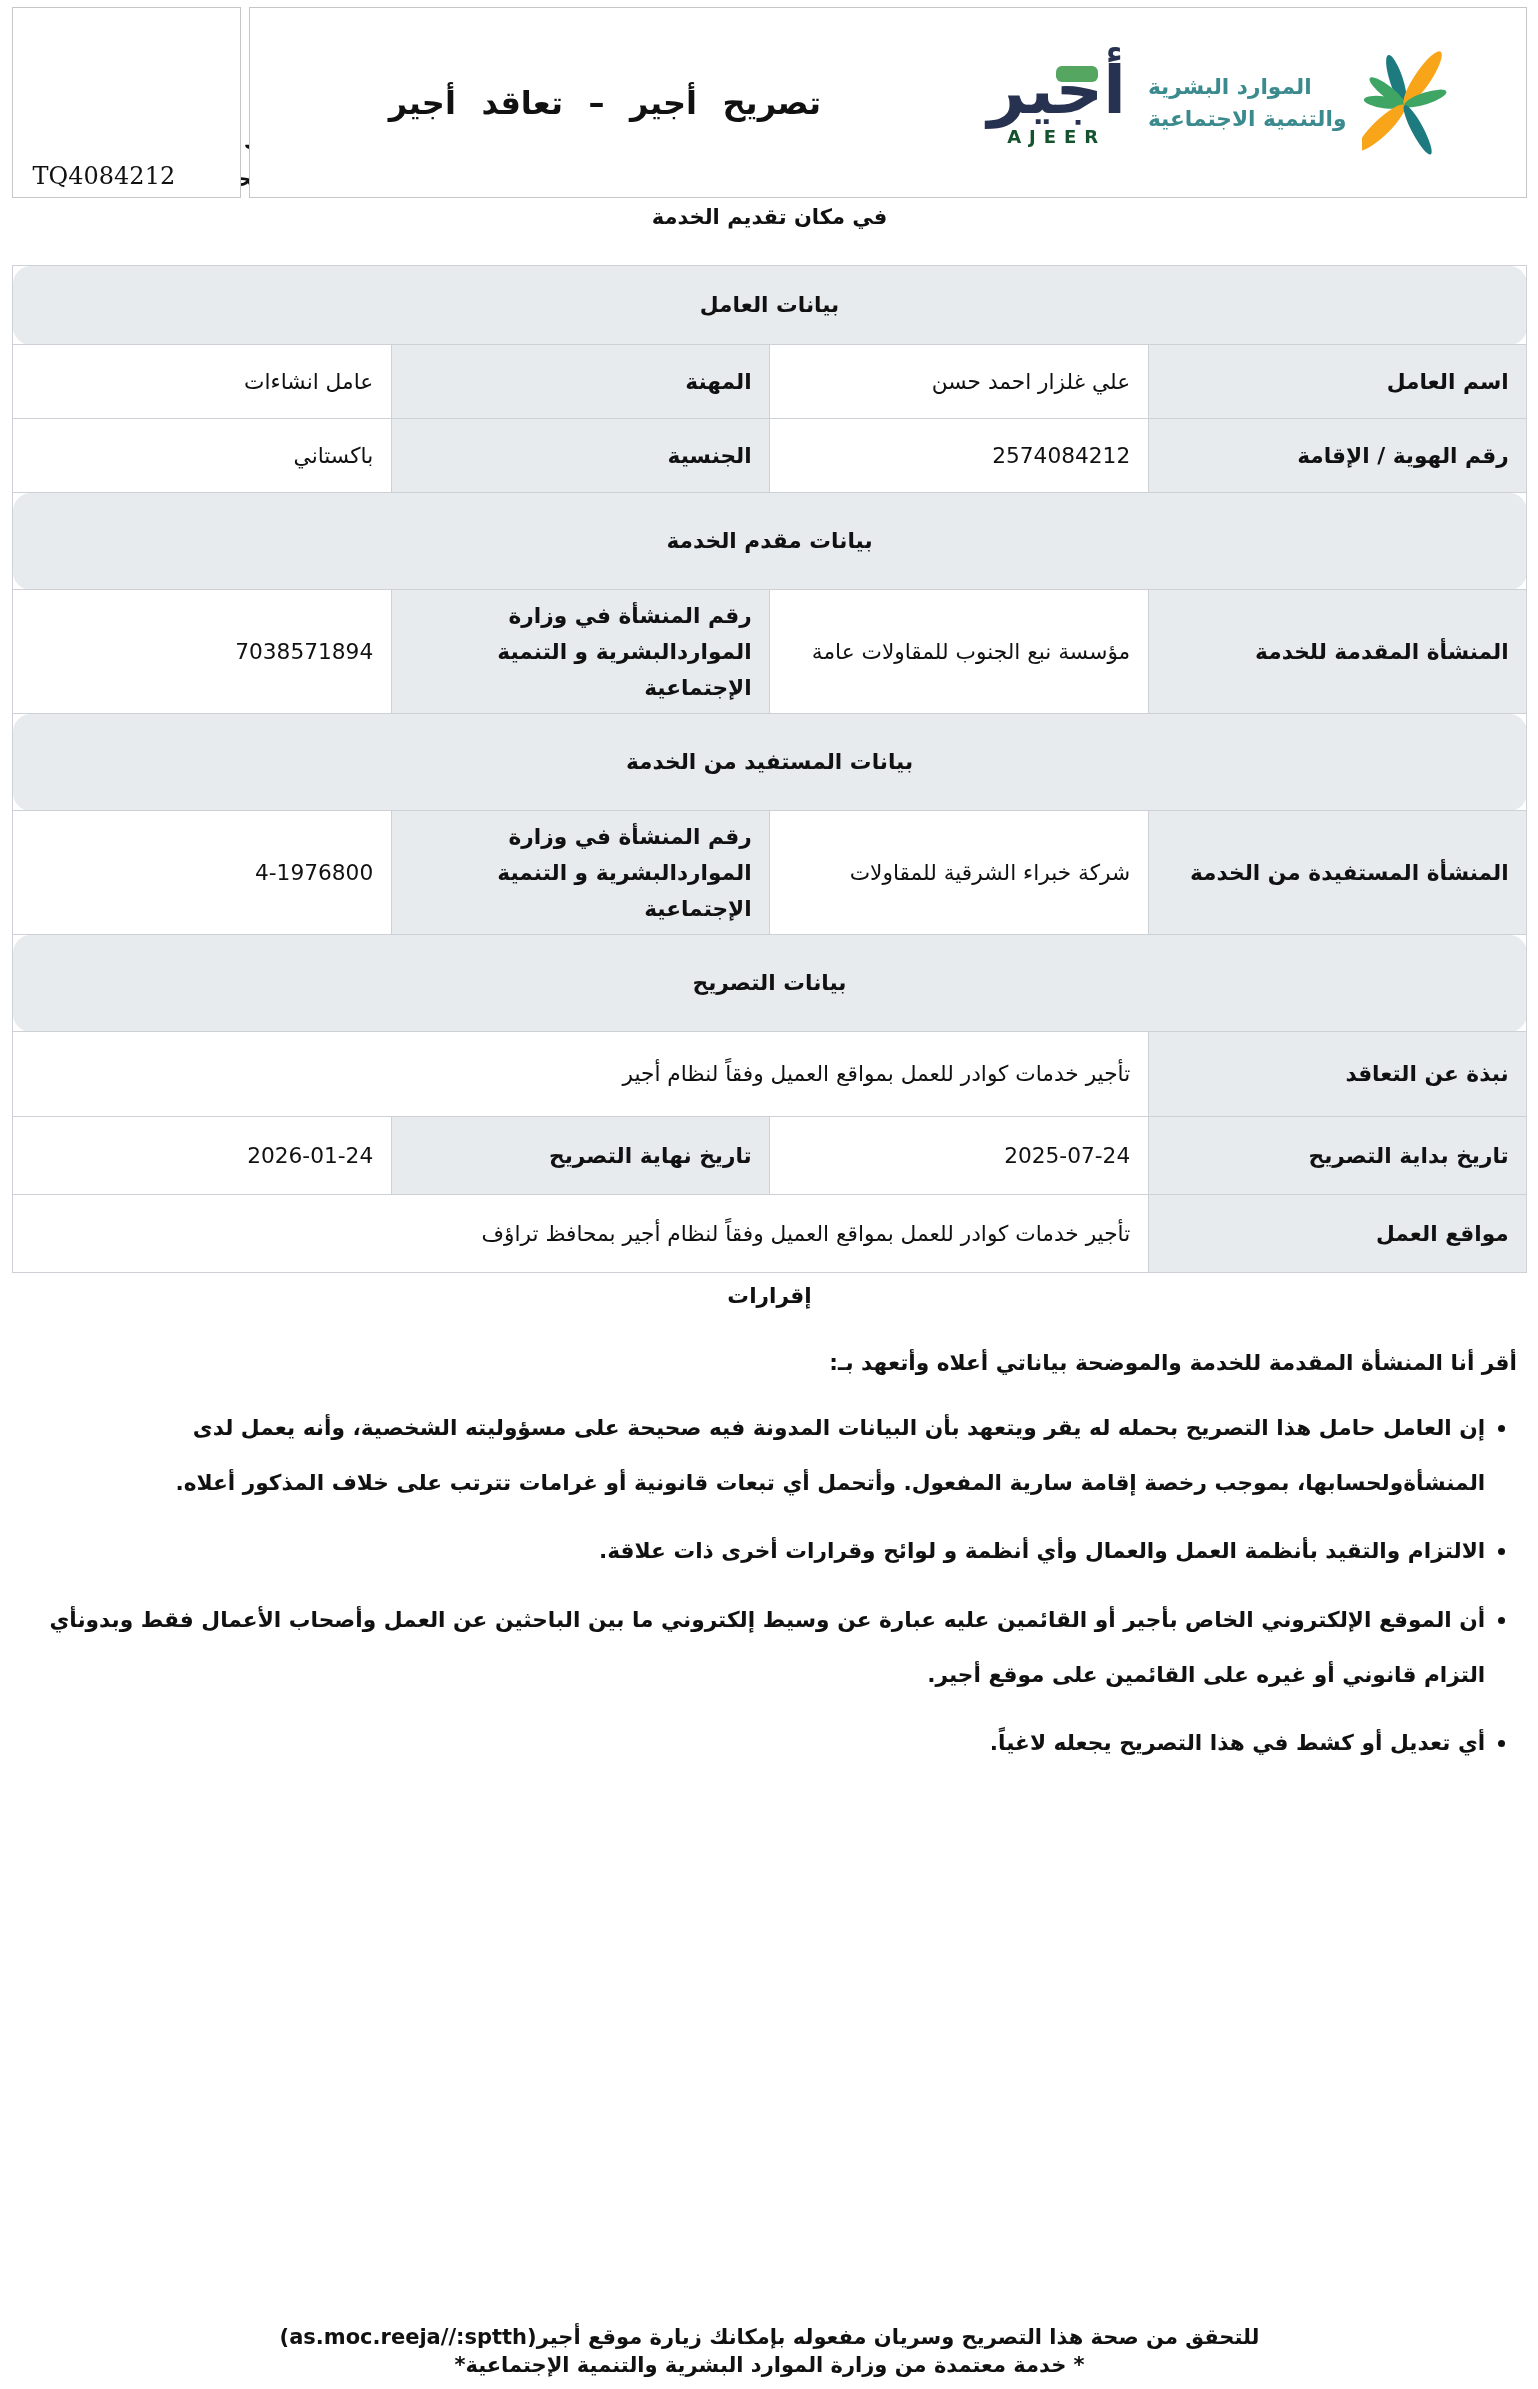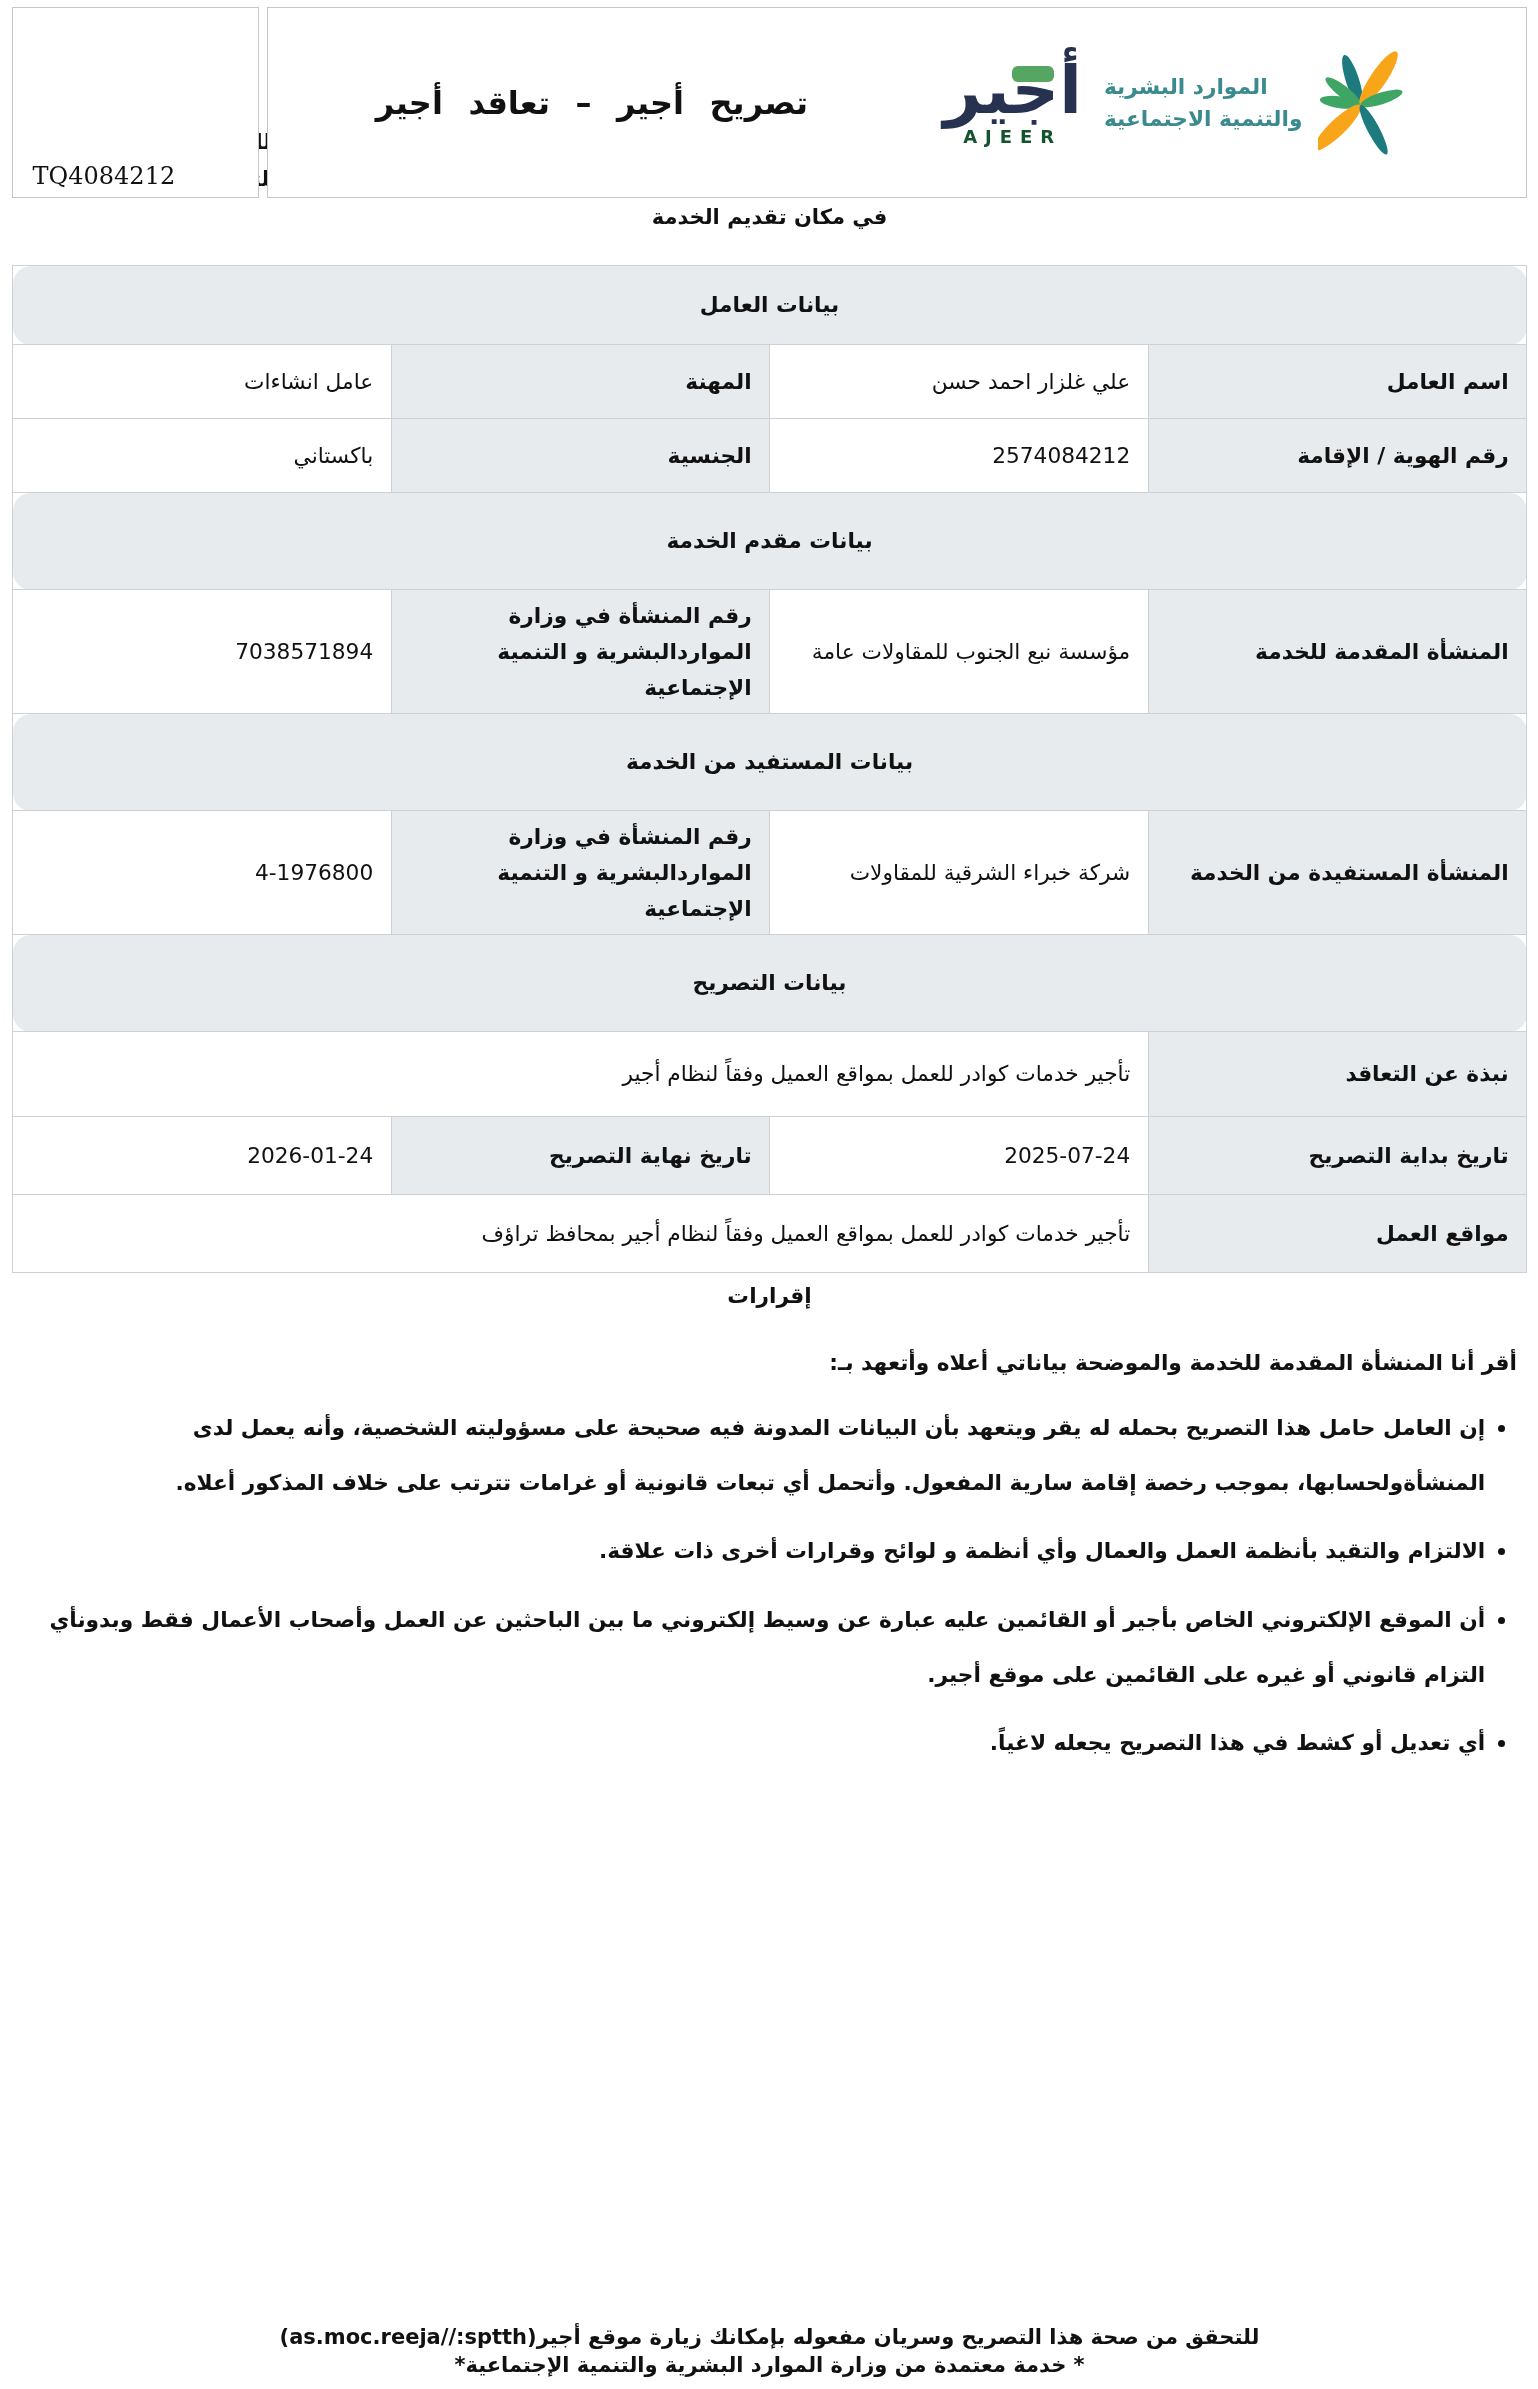--- a/index.html
+++ b/index.html
@@ -2,23 +2,23 @@
 <html lang="ar" style="font-size:11.6px"><head>
 <meta charset="utf-8">
 <style>
   html,body{margin:0;padding:0;background:#ffffff;}
   body{width:1539px;height:2389px;position:relative;font-family:"DejaVu Sans",sans-serif;color:#111;}
   .page{position:relative;width:1539px;height:2389px;overflow:hidden;background:#fff;}
 
   
   .header{position:absolute;top:7.2px;left:11.6px;right:11.6px;height:191px;display:flex;gap:8.7px;}
   .hdr-box{border:1.4px solid #c3c7ca;background:#fff;box-sizing:border-box;}
-  .hdr-left{width:247px;position:relative;padding-left:16px;}
+  .hdr-left{width:229px;position:relative;padding-left:16px;}
   .doc-number{position:absolute;left:20px;bottom:7.2px;font-family:"DejaVu Serif",serif;font-size:24px;color:#111;}
-  .hdr-main{flex:1;display:flex;align-items:center;padding-right:120px;}
+  .hdr-main{flex:1;display:flex;align-items:center;padding-right:76px;}
   .title{flex:1;text-align:center;font-size:32px;font-weight:bold;word-spacing:14.4px;direction:rtl;}
 
   .ajeer{width:148px;text-align:center;position:relative;margin-left:23px;}
   .ajeer-word{font-size:66px;line-height:1.0;font-weight:bold;color:#273250;position:relative;display:inline-block;}
   .ajeer-chip{position:absolute;top:7.2px;right:33px;width:42px;height:16px;background:#54a661;border-radius:5.8px;}
   .ajeer-latin{color:#14532d;font-size:18px;font-weight:bold;letter-spacing:8px;margin-top:1.4px;}
 
   .ministry-name{direction:rtl;text-align:left;color:#3a8a8e;font-size:21.7px;font-weight:bold;line-height:1.45;margin:0 16px 0 17.3px;}
   .ministry-logo{width:88px;height:110px;flex:0 0 auto;}
 

